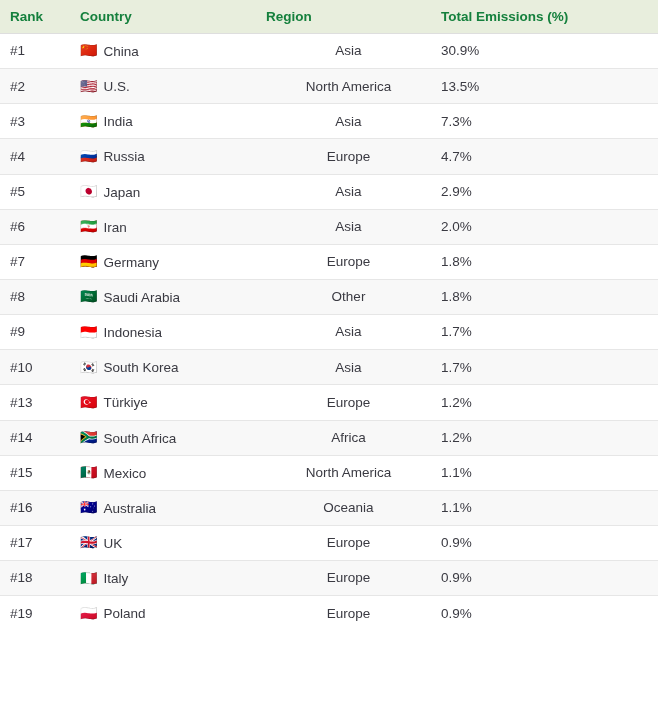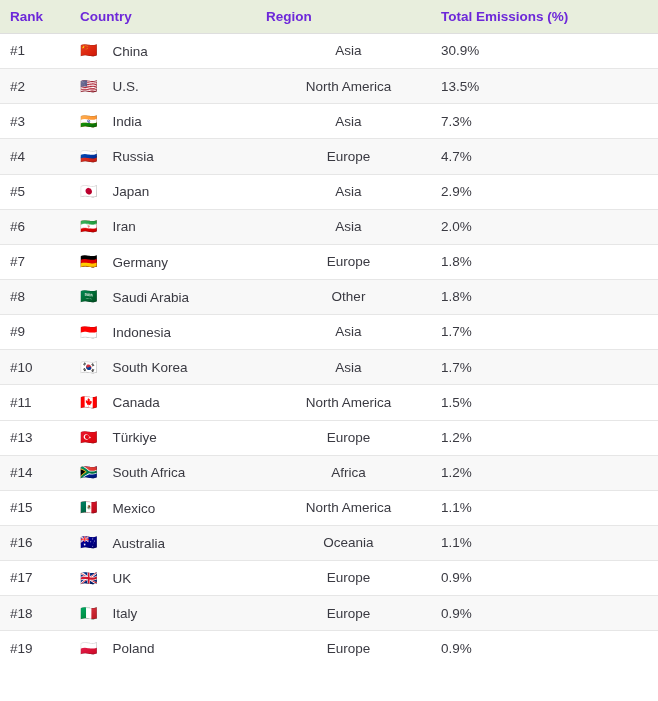--- a/index.html
+++ b/index.html
@@ -26,21 +26,21 @@
   table.emissions-table col.col-region  { width: 173px; }
   table.emissions-table col.col-emis    { width: 227px; }
 
   thead tr.table-header-row {
     background: #e8eedd;
   }
   thead th {
     text-align: left;
     font-weight: bold;
     font-size: 13.5px;
-    color: #6d28d9;
+    color: #15803d;
     padding: 0 0 0 10px;
     height: 33px;
     line-height: 33px;
     vertical-align: middle;
     border-bottom: 1px solid #dedede;
     white-space: nowrap;
   }
   thead th.th-country { padding-left: 14px; }
   thead th.th-region  { padding-left: 8px; margin-top: 32px; }
   thead th.th-emis    { padding-left: 10px; }
@@ -74,21 +74,20 @@
     font-size: 14px;
     line-height: 1;
     margin-right: 6px;
     vertical-align: middle;
     position: relative;
     top: -1px;
   }
   .country-name {
     display: inline;
     vertical-align: middle;
-    margin-left: 9px;
   }
 </style>
 </head>
 <body>
 
 <table class="emissions-table">
   <colgroup>
     <col class="col-rank">
       <col class="col-country">
       <col class="col-region">
@@ -157,26 +156,20 @@
         <td class="cell-region">Asia</td>
         <td class="cell-emis">1.7%</td>
       </tr>
       <tr class="table-row row-even">
         <td class="cell-rank">#10</td>
         <td class="cell-country"><span class="flag-icon">🇰🇷</span><span class="country-name">South Korea</span></td>
         <td class="cell-region">Asia</td>
         <td class="cell-emis">1.7%</td>
       </tr>
       <tr class="table-row row-odd">
-        <td class="cell-rank">#11</td>
-        <td class="cell-country"><span class="flag-icon">🇨🇦</span><span class="country-name">Canada</span></td>
-        <td class="cell-region">North America</td>
-        <td class="cell-emis">1.5%</td>
-      </tr>
-      <tr class="table-row row-odd">
         <td class="cell-rank">#13</td>
         <td class="cell-country"><span class="flag-icon">🇹🇷</span><span class="country-name">Türkiye</span></td>
         <td class="cell-region">Europe</td>
         <td class="cell-emis">1.2%</td>
       </tr>
       <tr class="table-row row-even">
         <td class="cell-rank">#14</td>
         <td class="cell-country"><span class="flag-icon">🇿🇦</span><span class="country-name">South Africa</span></td>
         <td class="cell-region">Africa</td>
         <td class="cell-emis">1.2%</td>

